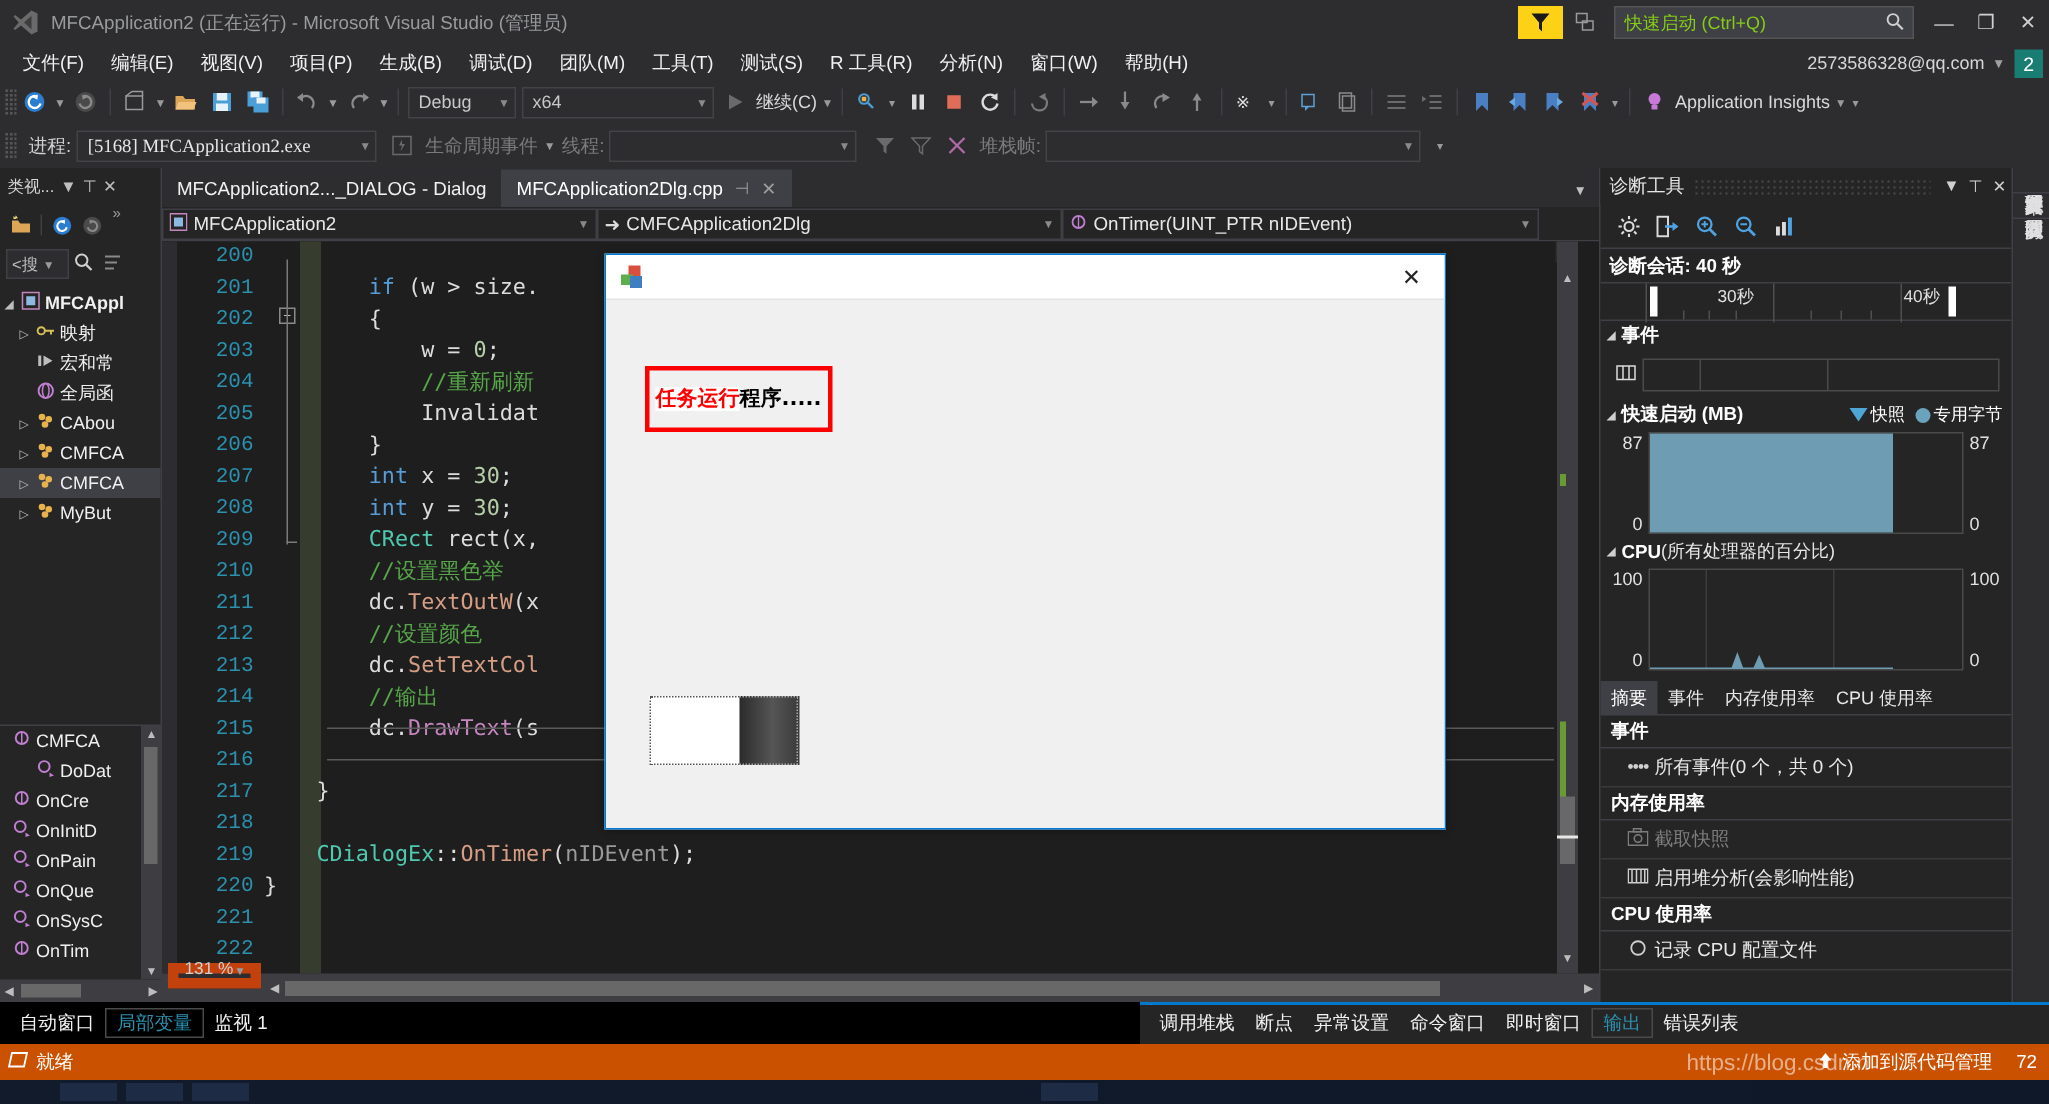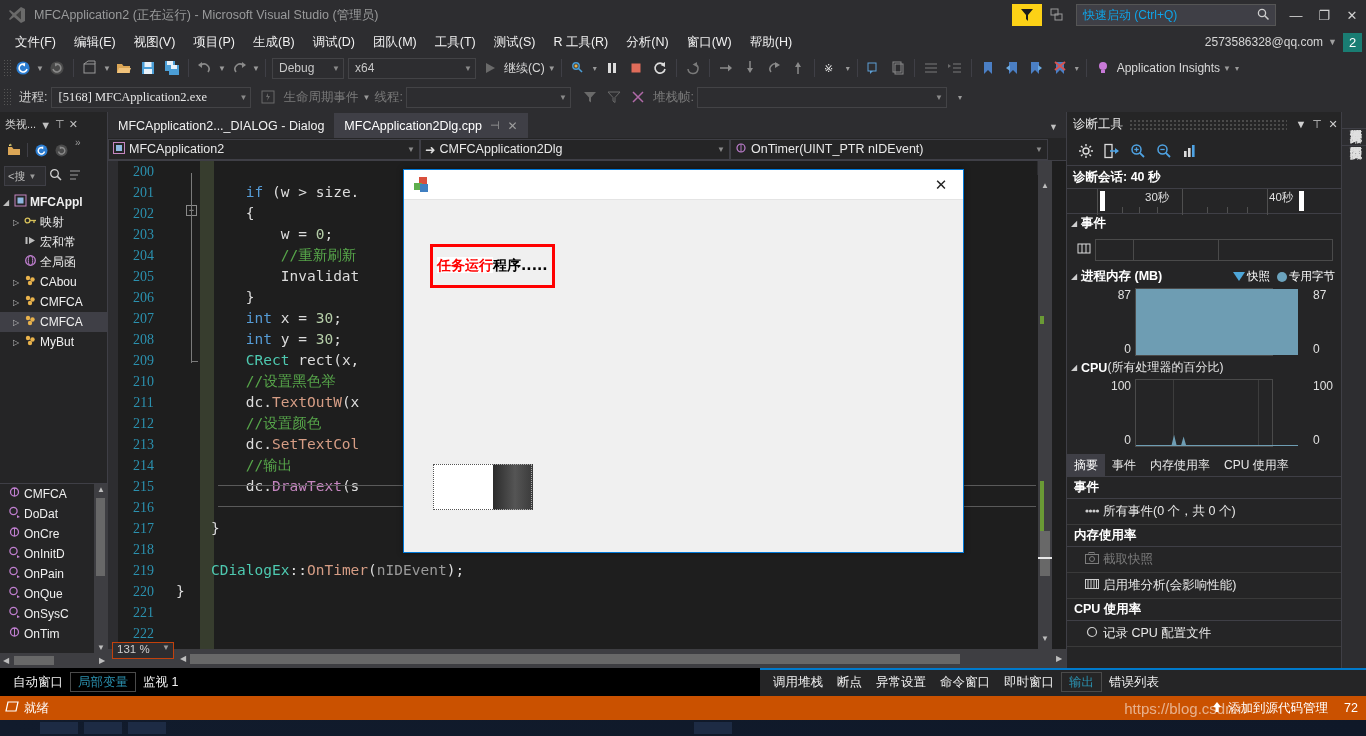--- a/index.html
+++ b/index.html
@@ -40,21 +40,21 @@
   .feedback-btn svg { display:block; }
   .mini-icon {
     width: 26px; height: 26px; display:flex; align-items:center; justify-content:center;
     color: #9a9a9a;
   }
   .quicklaunch {
     width: 200px; height: 22px; background: #3f3f46; border: 1px solid #555;
     display: flex; align-items: center; margin: 0 6px;
     position: relative;
   }
-  .quicklaunch .ql-text { color:#0ea5e9; font-size:12px; padding-left:6px; }
+  .quicklaunch .ql-text { color:#84cc16; font-size:12px; padding-left:6px; }
   .quicklaunch .ql-search { position:absolute; right:5px; top:3px; color:#cfcfcf; }
   .winbtn {
     width: 28px; height: 30px; display:flex; align-items:center; justify-content:center;
     color:#d0d0d0; font-size: 13px;
   }
 
   
   .menubar {
     position: absolute; left: 0; top: 30px; width: 1366px; height: 24px;
     background: #2d2d30; display: flex; align-items: flex-end;
@@ -180,43 +180,43 @@
 
   .codewrap { position:absolute; left:0; top:49px; width:958px; height:488px; background:#1e1e1e; }
   .marginbar { position:absolute; left:0; top:0; width:10px; height:100%; background:#2d2d30; }
   .linenums { position:absolute; left:10px; top:0; width:58px; height:100%; }
   .codetext { position:absolute; left:68px; top:0; right:28px; height:100%; overflow:hidden; }
   .glyphcol { position:absolute; left:92px; top:0; width:14px; height:100%; background:#373d2e; }
   .codeline {
     height: 21px; line-height:21px; font-family: "DejaVu Sans Mono", "Liberation Mono", monospace;
     font-size: 14.5px; white-space:pre;
   }
-  .ln { color:#2b91af; text-align:center; padding-right:7px; font-family:Liberation Serif, serif; font-size:14px; height:21px; line-height:21px; }
+  .ln { color:#2b91af; text-align:right; padding-right:7px; font-family:Liberation Mono, monospace; font-size:14px; height:21px; line-height:21px; }
   .kw { color:#569cd6; }
   .type { color:#4ec9b0; }
   .cmt { color:#57a64a; }
   .num { color:#b5cea8; }
   .mth { color:#d69d85; }
   .pur { color:#c586c0; }
   .param { color:#9a9a9a; }
   .pln { color:#dcdcdc; }
 
   .editor-vscroll {
     position:absolute; right:14px; top:49px; width:14px; height:488px; background:#3e3e42;
   }
   .ev-arr { position:absolute; left:0; width:14px; text-align:center; color:#bdbdbd; font-size:8px; }
   .ev-thumb { position:absolute; left:2px; width:10px; background:#686868; }
   .ev-mark { position:absolute; left:2px; width:4px; background:#6a9a35; }
   .editor-hscroll {
     position:absolute; left:0; bottom:0; width:958px; height:19px; background:#3e3e42;
     display:flex; align-items:center;
   }
   .zoombox {
-    width:62px; height:17px; background:#2d2d30; border:1px solid #c2410c;
-    display:flex; align-items:flex-start; color:#d0d0d0; font-size:11.5px;
+    width:62px; height:17px; background:#2d2d30; border:7px solid #c2410c;
+    display:flex; align-items:flex-end; color:#d0d0d0; font-size:11.5px;
     padding-left:4px; margin: 0 2px 16px 4px;
   }
   .zoombox .zc { margin-left:auto; color:#9a9a9a; font-size:8px; padding-right:3px;}
   .hs-arr { width:14px; text-align:center; color:#bdbdbd; font-size:8px; }
   .hs-thumb { height:10px; background:#686868; }
 
   .split-handle {
     position:absolute; right:15px; top:49px; width:14px; height:14px;
     background:#2d2d30; color:#c0c0c0; font-size:9px; text-align:center; line-height:14px;
   }
@@ -283,21 +283,21 @@
   .rp-leg-item { display:flex; align-items:center; margin-left:7px; color:#ffffff; font-size:11.5px; font-weight:normal;}
   .rp-leg-tri { width:0;height:0;border-left:6px solid transparent;border-right:6px solid transparent;border-top:9px solid #4ea6d8; margin-right:2px;}
   .rp-leg-dot { width:10px;height:10px;border-radius:50%;background:#6ba3bd; margin-right:2px;}
 
   .evt-row { height:34px; display:flex; align-items:center; padding-left:6px;}
   .evt-ico { width:22px; text-align:center; color:#e0e0e0; font-size:13px;}
   .evt-track { flex:1; height:22px; border:1px solid #4a4a4a; margin-right:8px; position:relative;}
   .evt-track .vl { position:absolute; top:0; width:1px; height:100%; background:#4a4a4a;}
 
   .chartrow { display:flex; align-items:stretch; height:72px; padding: 2px 0; }
-  .chart-axis { width:32px; position:relative;margin-left:36px; }
+  .chart-axis { width:32px; position:relative; }
   .chart-axis .ax-top { position:absolute; top:0; right:4px; color:#e0e0e0; font-size:12px;}
   .chart-axis .ax-bot { position:absolute; bottom:0; right:4px; color:#e0e0e0; font-size:12px;}
   .chart-axis.r .ax-top { left:4px; right:auto; }
   .chart-axis.r .ax-bot { left:4px; right:auto; }
   .chart-plot { flex:1; position:relative; border:1px solid #4a4a4a; background:#252526; }
   .chart-plot .gl { position:absolute; top:0; width:1px; height:100%; background:#3d3d3d; }
   .mem-fill { position:absolute; left:0; bottom:0; background:#6e9db3; }
   .cpu-base { position:absolute; left:0; bottom:0; height:1px; background:#6e9db3; }
 
   .rp-tabs { height:22px; display:flex; align-items:flex-end; border-bottom:1px solid #3f3f46; margin-top:6px;}
@@ -792,21 +792,21 @@
     </div>
 
     <div class="lp-bottomlist">
       <div class="tree-row" style="padding-left:6px">
         <span class="tw-ico"><svg width="13" height="13" viewBox="0 0 13 13">
               <circle cx="6.5" cy="6" r="4" fill="none" stroke="#c07fd0" stroke-width="1.3"></circle>
               <path d="M6.5 2 L6.5 10" stroke="#c07fd0" stroke-width="1"></path>
             </svg></span>
         <span class="tw-label">CMFCA</span>
       </div>
-      <div class="tree-row" style="padding-left:6px">
+      <div class="tree-row" style="padding-left:22px">
         <span class="tw-ico"><svg width="13" height="13" viewBox="0 0 13 13">
               <circle cx="5.5" cy="5" r="3.6" fill="none" stroke="#c07fd0" stroke-width="1.3"></circle>
               <path d="M9 9 L12 11 L9 12 Z" fill="#c07fd0"></path>
             </svg></span>
         <span class="tw-label">DoDat</span>
       </div>
       <div class="tree-row" style="padding-left:6px">
         <span class="tw-ico"><svg width="13" height="13" viewBox="0 0 13 13">
               <circle cx="6.5" cy="6" r="4" fill="none" stroke="#c07fd0" stroke-width="1.3"></circle>
               <path d="M6.5 2 L6.5 10" stroke="#c07fd0" stroke-width="1"></path>
@@ -869,21 +869,21 @@
       </div>
       <div class="tab active">
         <span>MFCApplication2Dlg.cpp</span>
         <span class="pin">⊣</span>
         <span class="x">✕</span>
       </div>
       <span class="tab-caret">▼</span>
     </div>
 
     <div class="navbar">
-      <div class="nav-combo" style="width:312px">
+      <div class="nav-combo" style="width:290px">
         <span style="margin-right:4px"><svg width="12" height="12" viewBox="0 0 12 12">
               <rect x="0.5" y="0.5" width="11" height="11" fill="none" stroke="#c586c0"></rect>
               <rect x="3" y="3" width="6" height="6" fill="#8fb8e0"></rect>
             </svg></span>
         <span>MFCApplication2</span>
         <span class="nc-caret">▼</span>
       </div>
       <div class="nav-combo" style="width:310px">
         <span style="margin-right:4px;color:#dcdcdc;">➜</span>
         <span>CMFCApplication2Dlg</span>
@@ -1084,21 +1084,21 @@
           </svg>
       </span>
       <span class="evt-track">
         <span class="vl" style="left:37px;"></span>
         <span class="vl" style="left:122px;"></span>
       </span>
     </div>
 
     <div class="rp-sect">
       <span class="rp-tri">◢</span>
-      <span class="rp-sect-label">进程内存 (MB)</span>
+      <span class="rp-sect-label">快速启动 (MB)</span>
       <span class="rp-legend">
         <span class="rp-leg-item">
           <span class="rp-leg-tri"></span>
           <span>快照</span>
         </span>
         <span class="rp-leg-item">
           <span class="rp-leg-dot"></span>
           <span>专用字节</span>
         </span>
       </span>

